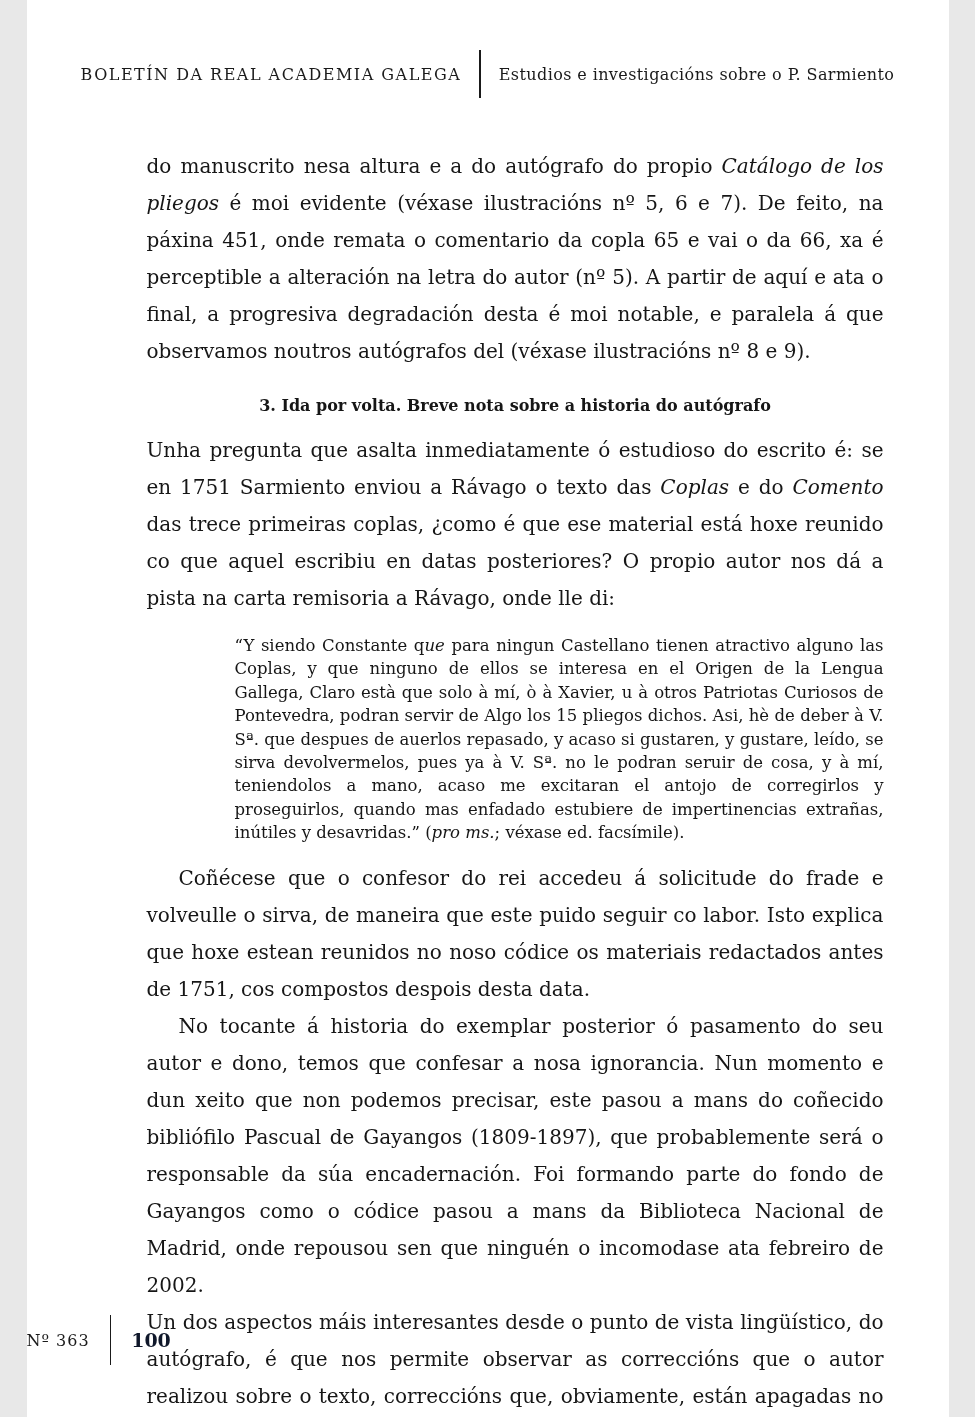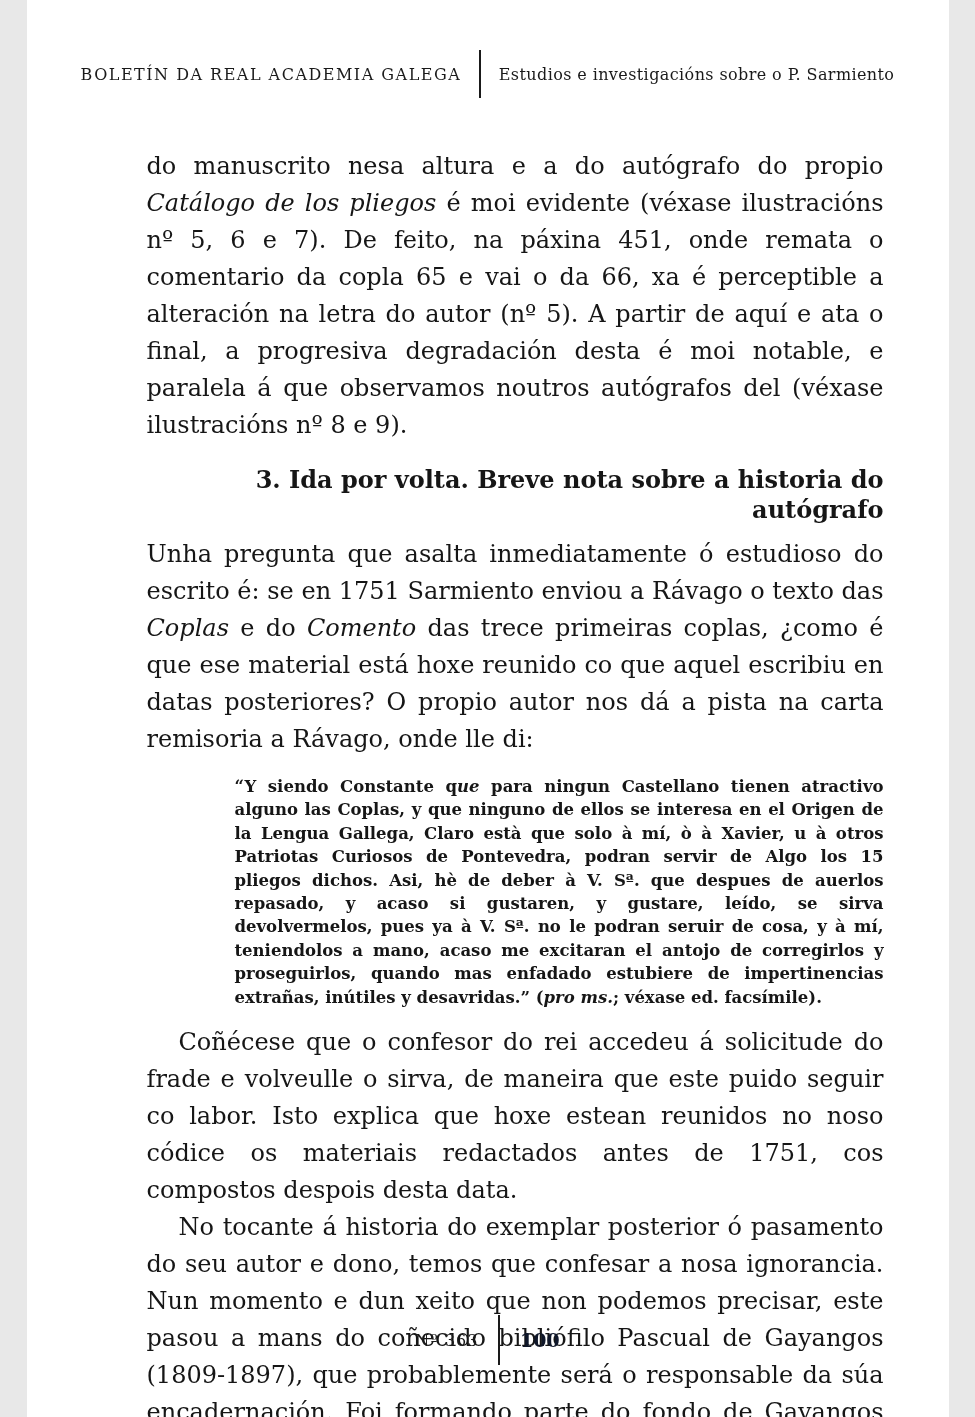--- a/index.html
+++ b/index.html
@@ -54,54 +54,52 @@
 
   
   .body-col {
     position: absolute;
     top: 148px;
     left: 120px;
     width: 737px;
   }
   .body-col p {
     margin: 0;
-    font-size: 24px;
+    font-size: 20px;
     line-height: 37px;
     text-align: justify;
   }
   p.indent { text-indent: 32px; }
 
   h2.section-heading {
     margin: 21px 0 11px 0;
-    font-size: 24px;
+    font-size: 16px;
     line-height: 30px;
     font-weight: bold;
-    text-align: right;
+    text-align: center;
   }
 
   .block-quote {
     margin: 17px 0 15px 0;
     padding-left: 88px;
     font-size: 16.5px;
     line-height: 23.4px;
     text-align: justify;
-    font-weight: bold;
   }
 
   .seg-italic { font-style: italic; }
 
   
   .page-footer {
     position: absolute;
     left: 0;
     bottom: 52px;
     width: 100%;
     display: flex;
     align-items: center;
-    justify-content: center;
   }
   .page-footer .issue-label {
     font-size: 16px;
     letter-spacing: 1px;
     color: #1a1a1a;
   }
   .footer-divider {
     width: 1.5px;
     height: 50px;
     background: #1a1a1a;

